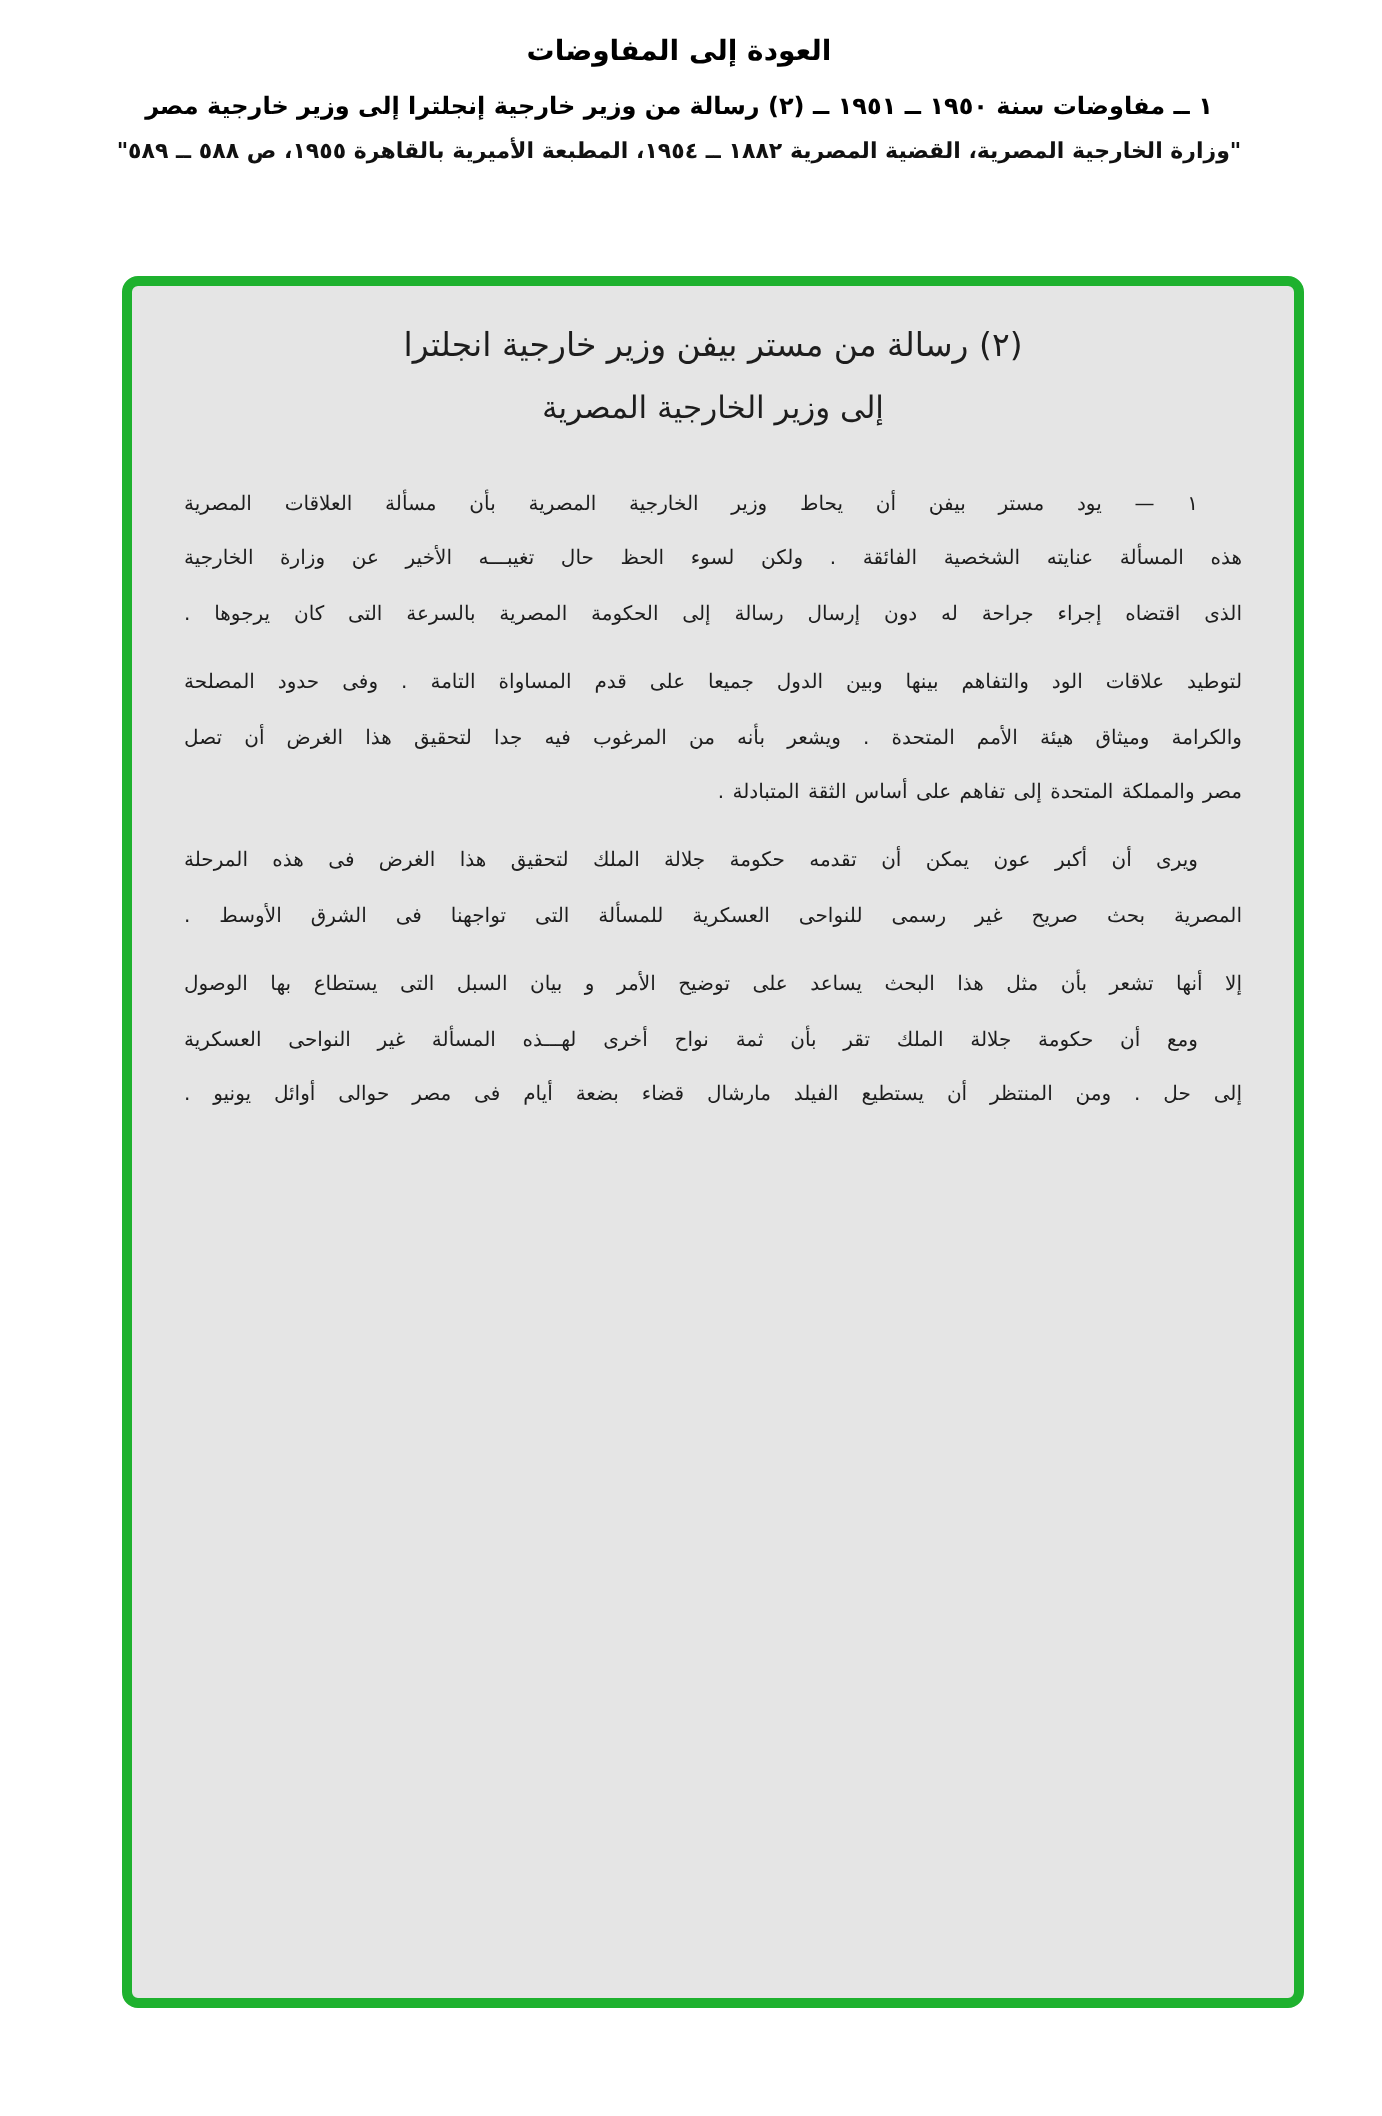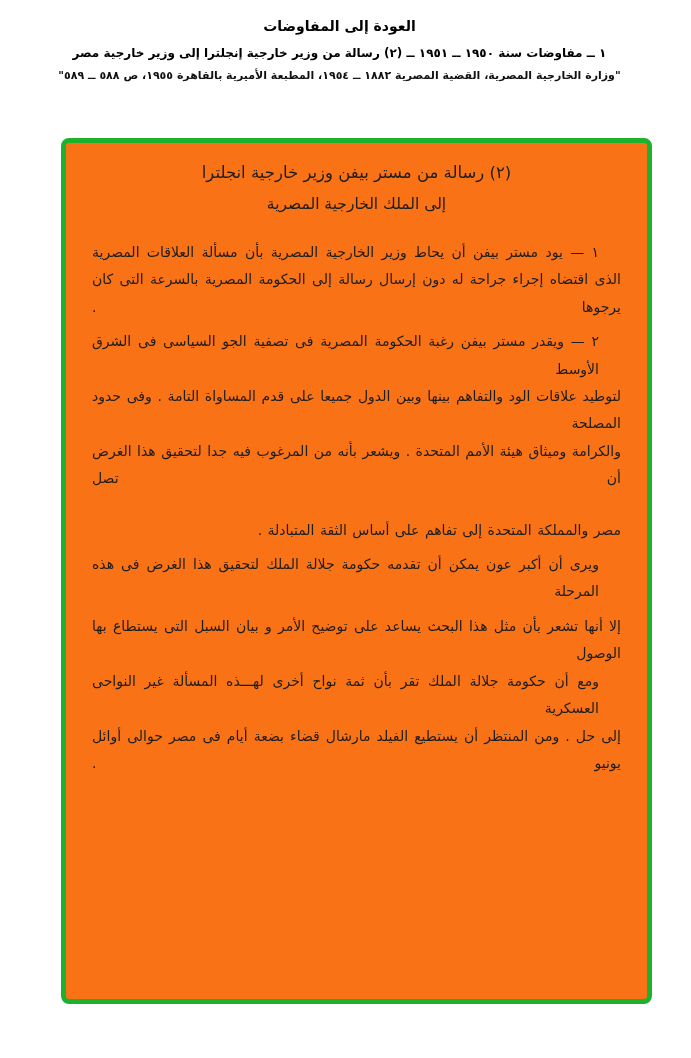--- a/index.html
+++ b/index.html
@@ -48,21 +48,21 @@
   
   .doc-frame {
     position: absolute;
     left: 61px;
     top: 138px;
     width: 591px;
     height: 866px;
     box-sizing: border-box;
     border: 5px solid #1eb12e;
     border-radius: 8px;
-    background: #f97316;
+    background: #e5e5e5;
     padding: 0 26px;
     overflow: hidden;
   }
   .doc-heading1 {
     margin-top: 20px;
     text-align: center;
     font-size: 16.5px;
     color: #1d1d1d;
   }
   .doc-heading2 {
@@ -70,58 +70,59 @@
     text-align: center;
     font-size: 15.5px;
     color: #1d1d1d;
   }
   .doc-body {
     margin-top: 26px;
   }
   .para { margin-top: 0; }
   .para + .para { margin-top: 7px; }
   .line {
-    font-size: 14px;
+    font-size: 10px;
     line-height: 27.4px;
     color: #1d1d1d;
     text-align: justify;
     text-align-last: justify;
     word-spacing: 1px;
   }
   .line.first      { padding-right: 22px; }
-  .line.end        { text-align-last: right; margin-top: 24px; }
+  .line.end        { text-align-last: right; }
 </style>
 </head>
 <body>
 
 <div class="page">
 
   <div class="header">
     <div class="header-title">العودة إلى المفاوضات</div>
     <div class="header-subtitle">١ ــ مفاوضات سنة ١٩٥٠ ــ ١٩٥١ ــ (٢) رسالة من وزير خارجية إنجلترا إلى وزير خارجية مصر</div>
     <div class="header-source">"وزارة الخارجية المصرية، القضية المصرية ١٨٨٢ ــ ١٩٥٤، المطبعة الأميرية بالقاهرة ١٩٥٥، ص ٥٨٨ ــ ٥٨٩"</div>
   </div>
 
   <div class="doc-frame">
     <div class="doc-heading1">(٢) رسالة من مستر بيفن وزير خارجية انجلترا</div>
-    <div class="doc-heading2">إلى الملك الخارجية المصرية</div>
+    <div class="doc-heading2">إلى وزير الخارجية المصرية</div>
 
     <div class="doc-body">
         <div class="para">
           <div class="line first">١ — يود مستر بيفن أن يحاط وزير الخارجية المصرية بأن مسألة العلاقات المصرية</div>
+          <div class="line full">هذه المسألة عنايته الشخصية الفائقة . ولكن لسوء الحظ حال تغيبـــه الأخير عن وزارة الخارجية</div>
           <div class="line full">الذى اقتضاه إجراء جراحة له دون إرسال رسالة إلى الحكومة المصرية بالسرعة التى كان يرجوها .</div>
         </div>
         <div class="para">
-          <div class="line first">٢ — ويقدر مستر بيفن رغبة الحكومة المصرية فى تصفية الجو السياسى فى الشرق الأوسط</div>
           <div class="line full">لتوطيد علاقات الود والتفاهم بينها وبين الدول جميعا على قدم المساواة التامة . وفى حدود المصلحة</div>
           <div class="line full">والكرامة وميثاق هيئة الأمم المتحدة . ويشعر بأنه من المرغوب فيه جدا لتحقيق هذا الغرض أن تصل</div>
           <div class="line end">مصر والمملكة المتحدة إلى تفاهم على أساس الثقة المتبادلة .</div>
         </div>
         <div class="para">
           <div class="line first">ويرى أن أكبر عون يمكن أن تقدمه حكومة جلالة الملك لتحقيق هذا الغرض فى هذه المرحلة</div>
+          <div class="line full">المصرية بحث صريح غير رسمى للنواحى العسكرية للمسألة التى تواجهنا فى الشرق الأوسط .</div>
         </div>
         <div class="para">
           <div class="line full">إلا أنها تشعر بأن مثل هذا البحث يساعد على توضيح الأمر و بيان السبل التى يستطاع بها الوصول</div>
           <div class="line first">ومع أن حكومة جلالة الملك تقر بأن ثمة نواح أخرى لهـــذه المسألة غير النواحى العسكرية</div>
           <div class="line full">إلى حل . ومن المنتظر أن يستطيع الفيلد مارشال قضاء بضعة أيام فى مصر حوالى أوائل يونيو .</div>
         </div>
       </div>
 
   </div>
 

